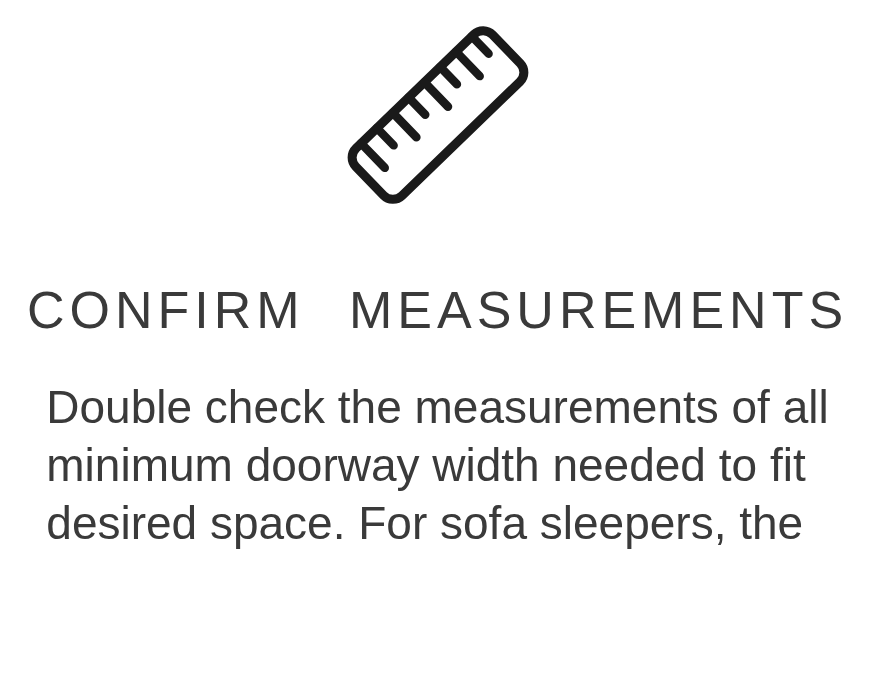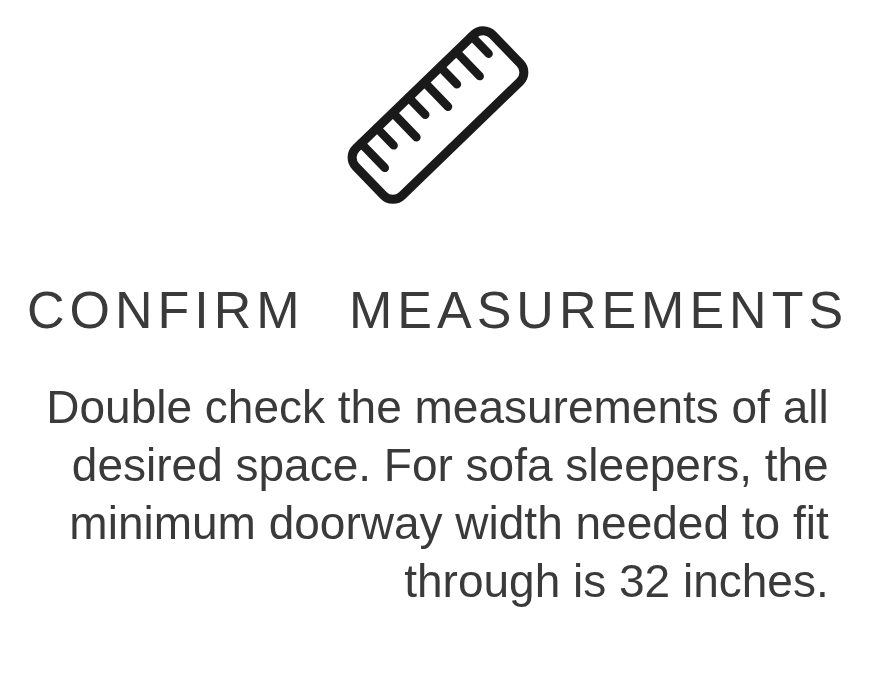--- a/index.html
+++ b/index.html
@@ -30,21 +30,21 @@
     color: #3a3a3a;
     white-space: nowrap;
     text-align: center;
   }
   .body-text {
     margin-top: 42px;
     font-size: 46px;
     line-height: 58px;
     font-weight: 400;
     color: #3a3a3a;
-    text-align: right;
+    text-align: left;
   }
   .body-line { white-space: nowrap; }
 </style>
 </head>
 <body>
 
 <div class="panel">
 
   <svg class="ruler-svg" viewBox="0 0 230 220" aria-hidden="true">
     <g transform="translate(115,112) rotate(-44)" fill="none" stroke-width="9" stroke-linecap="round" stroke="#1a1a1a">
@@ -57,18 +57,17 @@
       <line x1="35" y1="-33" x2="35" y2="-9" stroke-width="8.5"></line>
       <line x1="57" y1="-33" x2="57" y2="1" stroke-width="8.5"></line>
       <line x1="79" y1="-33" x2="79" y2="-9" stroke-width="8.5"></line>
     </g>
   </svg>
 
   <h1 class="section-title">CONFIRM MEASUREMENTS</h1>
 
   <div class="body-text">
     <div class="body-line">Double check the measurements of all</div>
+    <div class="body-line">minimum doorway width needed to fit</div>
     <div class="body-line">desired space. For sofa sleepers, the</div>
-    <div class="body-line">minimum doorway width needed to fit</div>
-    <div class="body-line">through is 32 inches.</div>
   </div>
 
 </div>
 
 </body></html>

